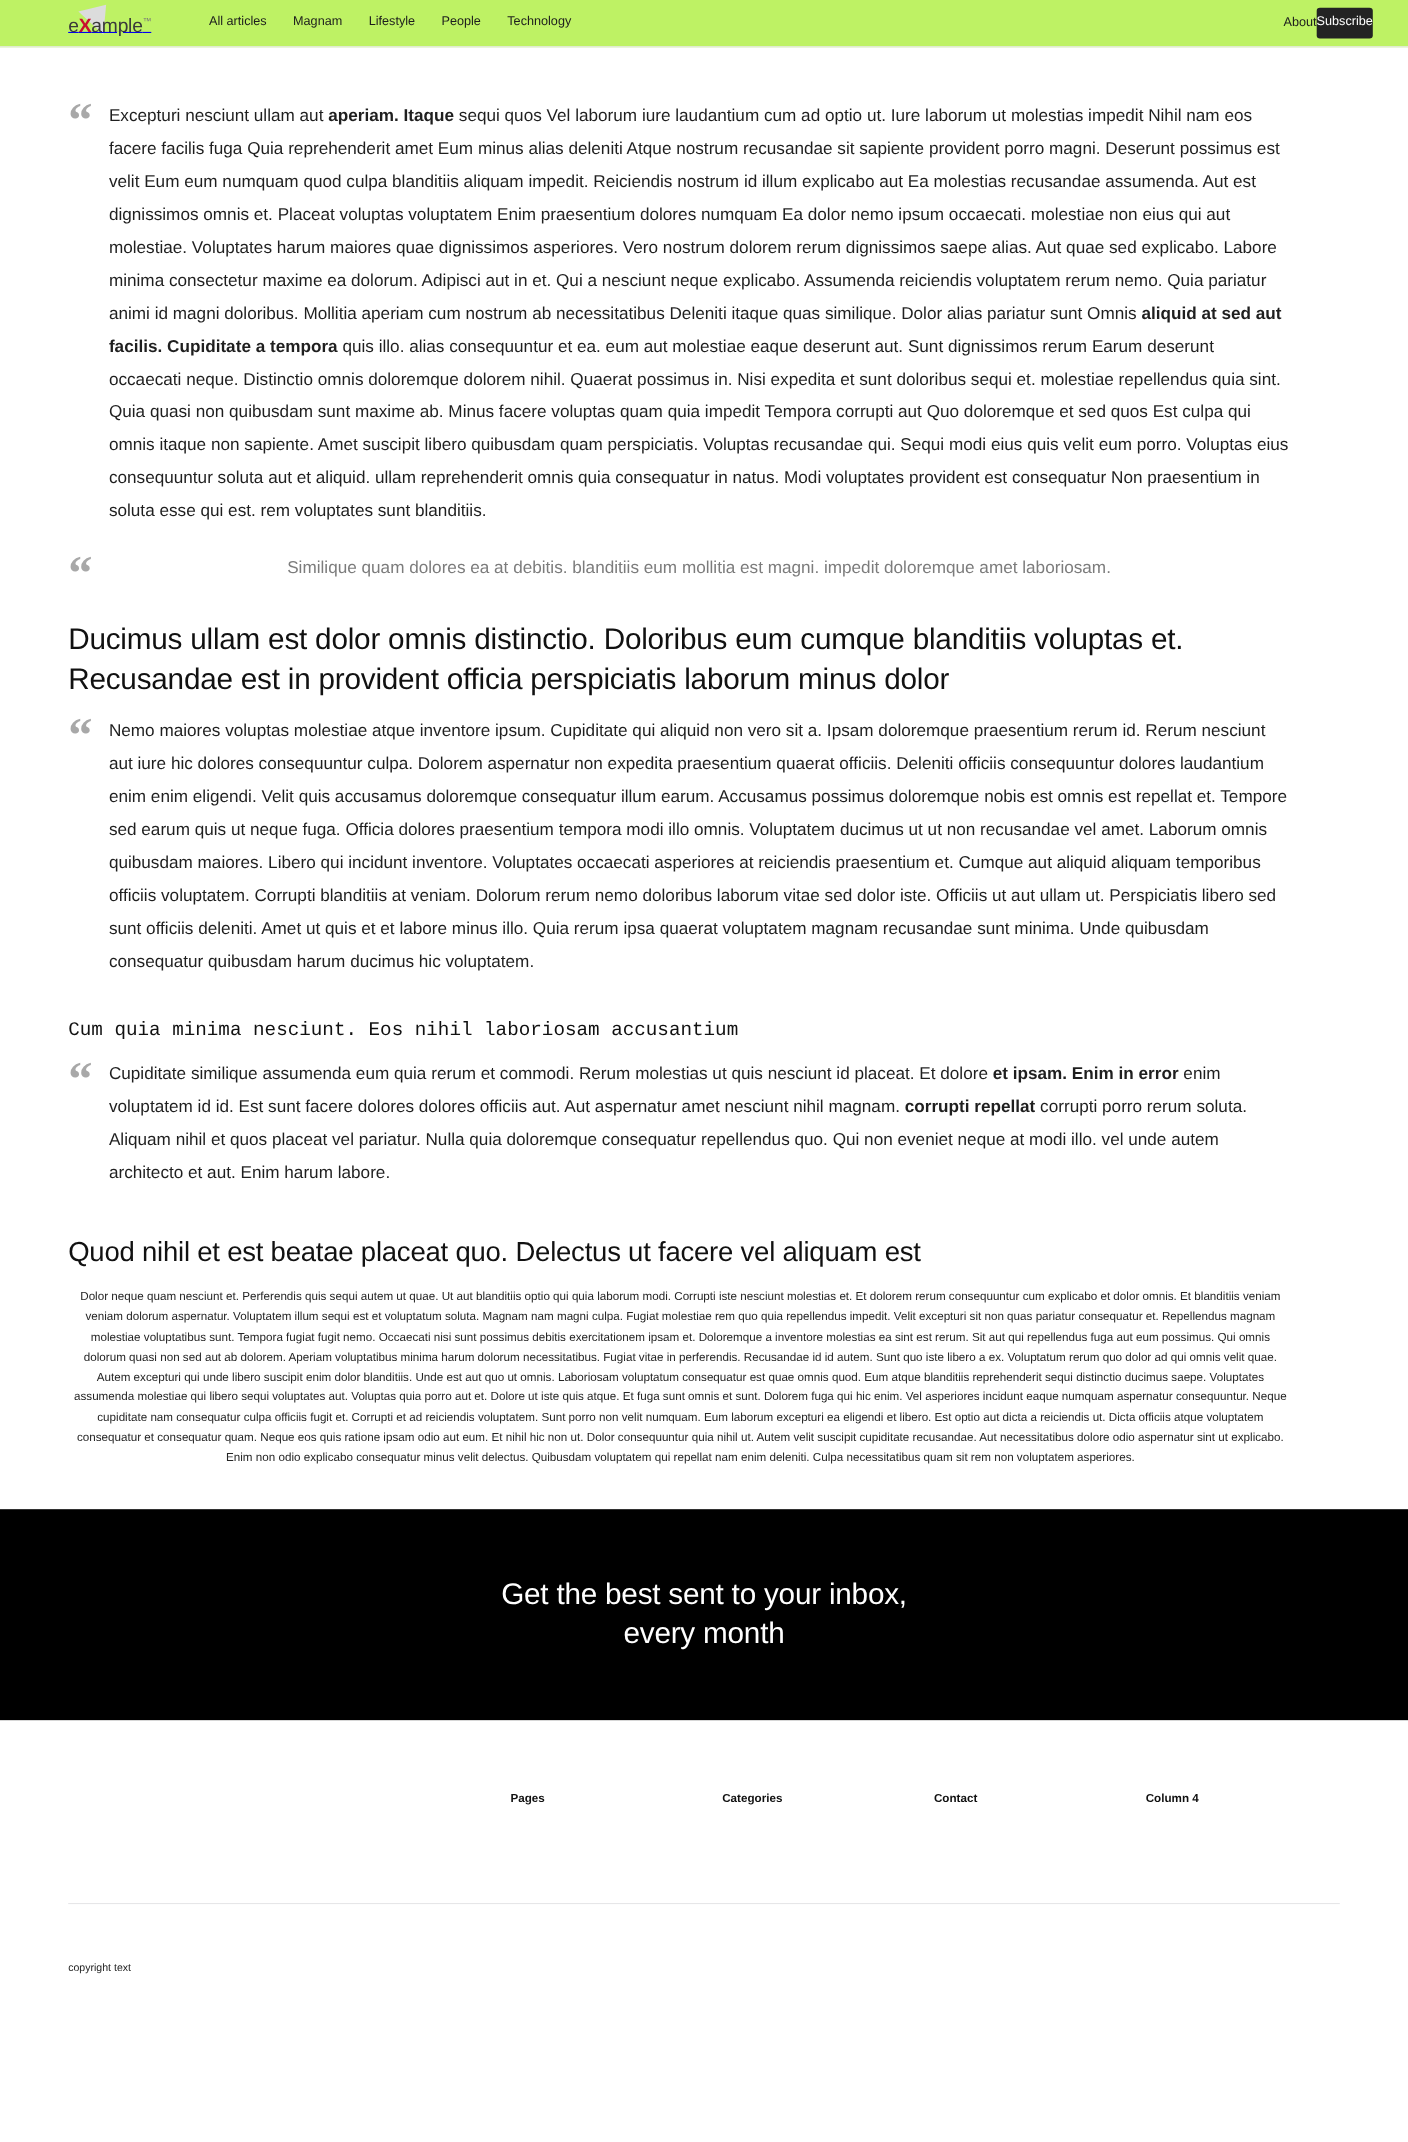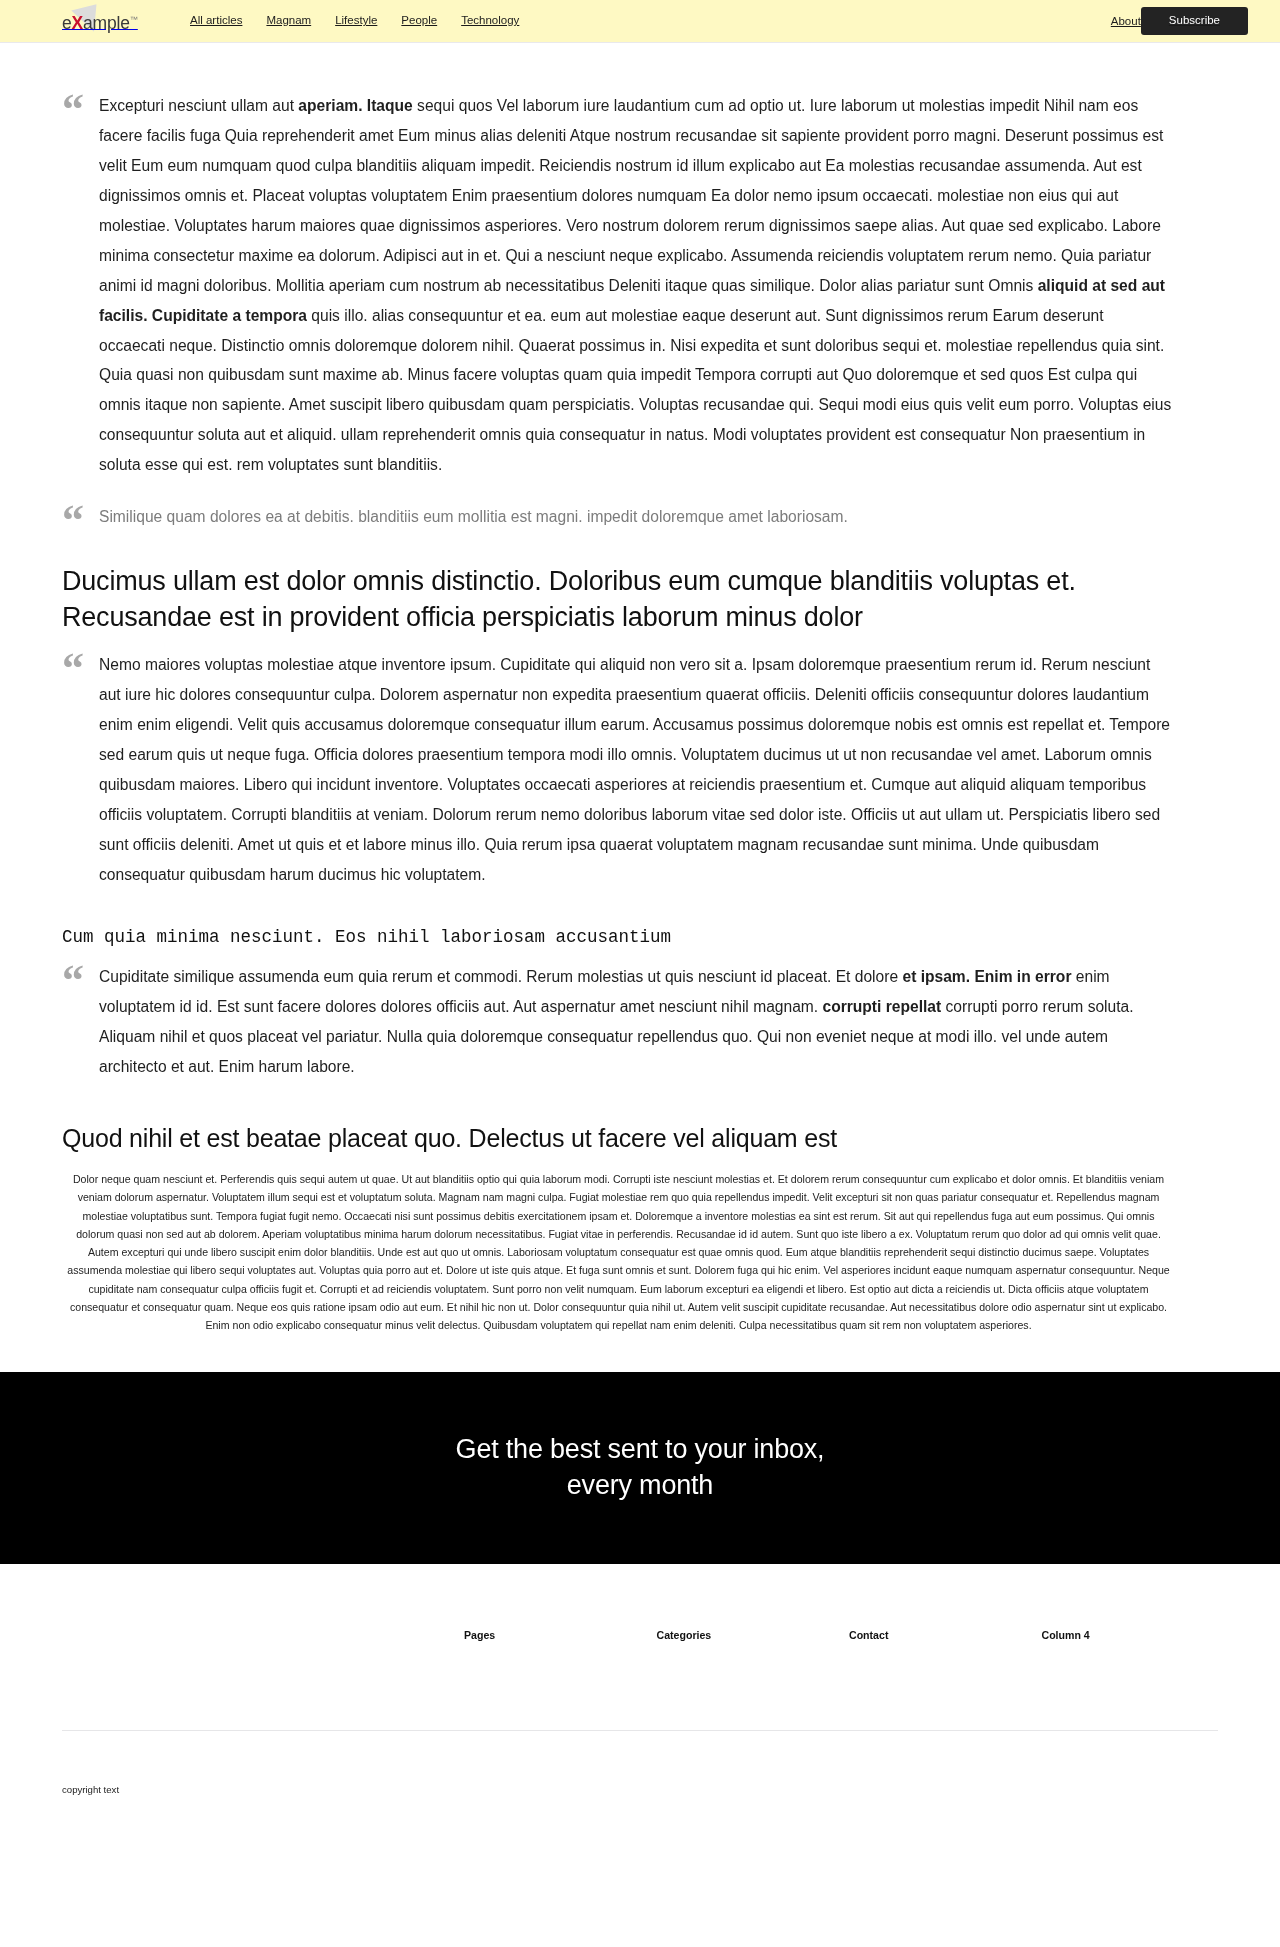--- a/index.html
+++ b/index.html
@@ -14,23 +14,22 @@
     -webkit-font-smoothing: antialiased;
   }
 
   
   .site-header {
     height: 43px;
     border-bottom: 1px solid #e9e9ec;
     display: flex;
     align-items: center;
     padding: 0 32px 0 62px;
-    background: #fef9c3;
-    position: relative;
-    text-decoration: underline;
+    background: #bef264;
+    position: relative;
   }
   .logo-wrap {
     display: flex;
     align-items: center;
     position: relative;
     width: 92px;
     height: 30px;
   }
   .logo-tri {
     position: absolute;
@@ -78,21 +77,21 @@
     font-size: 11.5px;
     color: #1d1d1d;
     text-decoration: none;
   }
   .subscribe-btn {
     background: #232323;
     color: #ffffff;
     font-size: 11.5px;
     border: none;
     border-radius: 3px;
-    padding: 8px 28px;
+    padding: 8px 0;
     cursor: pointer;
     font-family: "Liberation Sans", sans-serif;
     line-height: 1;
   }
 
   
   .article {
     width: 1280px;
     padding: 48px 108px 0 62px;
     position: relative;
@@ -114,21 +113,21 @@
     letter-spacing: -2px;
   }
   blockquote p {
     margin: 0;
     font-size: 15.6px;
     line-height: 1.92;
     color: #1f1f1f;
   }
   blockquote p b { font-weight: 700; }
 
-  blockquote.muted p { color: #7c7c7c; }
+  blockquote.muted p { color: #7c7c7c; text-align: center; }
 
   h2.section-title {
     font-size: 27px;
     font-weight: 400;
     line-height: 1.33;
     margin: 32px 0 14px 0;
     color: #111111;
     letter-spacing: -0.2px;
     max-width: 1060px;
   }

